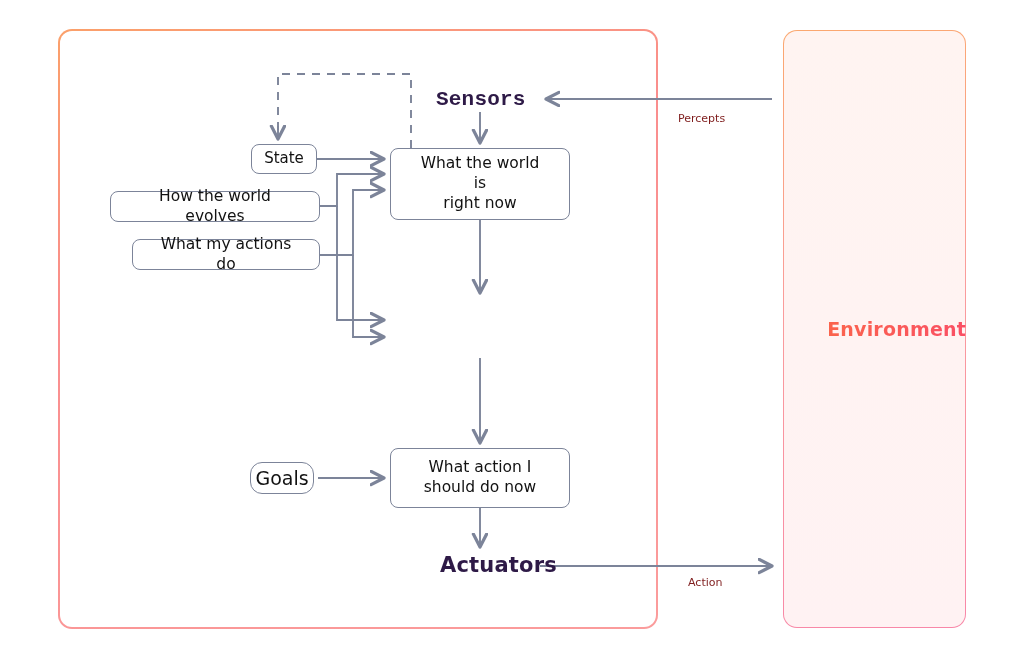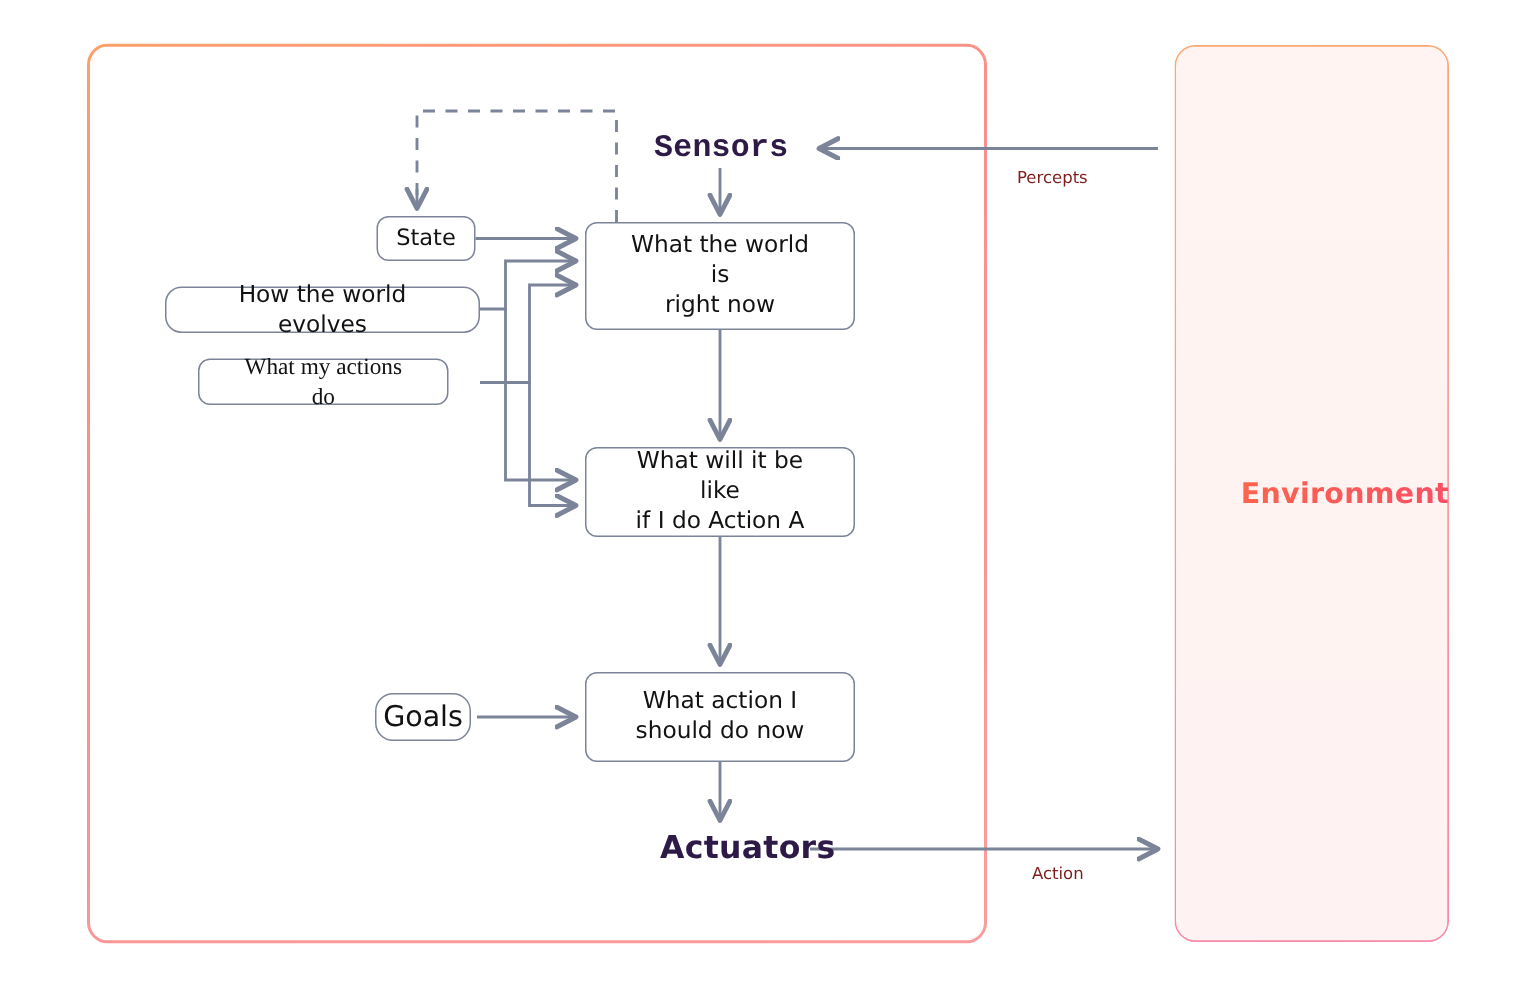--- a/index.html
+++ b/index.html
@@ -59,22 +59,22 @@
     display:flex; align-items:center; justify-content:center;
     text-align:center;
     color:#121212;
     font-size:15.5px;
     line-height:1.28;
     white-space:pre-line;
     padding:2px 24px;
   }
 
   .b-state    { left:251px; top:144px; width:66px;  height:30px; font-size:15px; }
-  .b-evolves  { left:110px; top:191px; width:210px; height:31px;border-radius:11px; }
-  .b-actions  { left:132px; top:239px; width:167px; height:31px;font-family:Liberation Serif, serif; }
+  .b-evolves  { left:110px; top:191px; width:210px; height:31px; }
+  .b-actions  { left:132px; top:239px; width:188px; height:31px; }
   .b-world    { left:390px; top:148px; width:180px; height:72px; }
   .b-predict  { left:390px; top:298px; width:180px; height:60px; }
   .b-goals    { left:250px; top:462px; width:64px;  height:32px; font-size:19px;border-radius:12px; }
   .b-action   { left:390px; top:448px; width:180px; height:60px; }
 
   
   .port{
     position:absolute;
     color:#2E1A47;
     font-size:21px;
@@ -139,22 +139,20 @@
     <path class="wire" d="M480,508 L480,547" marker-end="url(#ah)"></path>
 
     <path class="wire" d="M540,566 L772,566" marker-end="url(#ah)"></path>
   </svg>
 
   <div class="nbox b-state">State</div>
   <div class="nbox b-evolves">How the world evolves</div>
   <div class="nbox b-actions">What my actions do</div>
   <div class="nbox b-world">What the world is
 right now</div>
-  <div class="nbox b-predict">What will it be like
-if I do Action A</div>
   <div class="nbox b-goals">Goals</div>
   <div class="nbox b-action">What action I
 should do now</div>
 
   <div class="port p-sensors">Sensors</div>
   <div class="port p-actuators">Actuators</div>
 
   <div class="edge-label l-percepts">Percepts</div>
   <div class="edge-label l-actions">Action</div>
 

